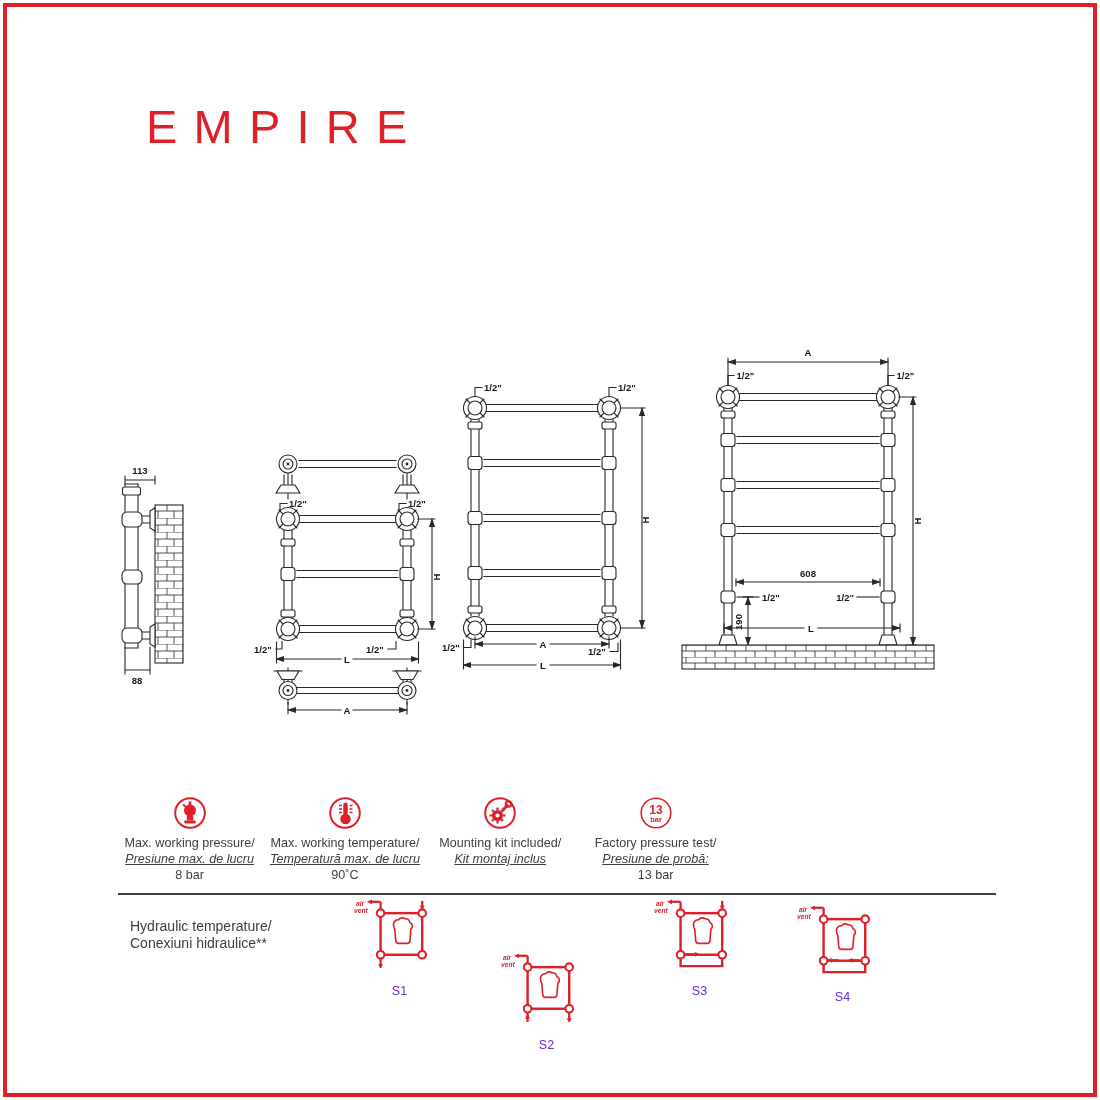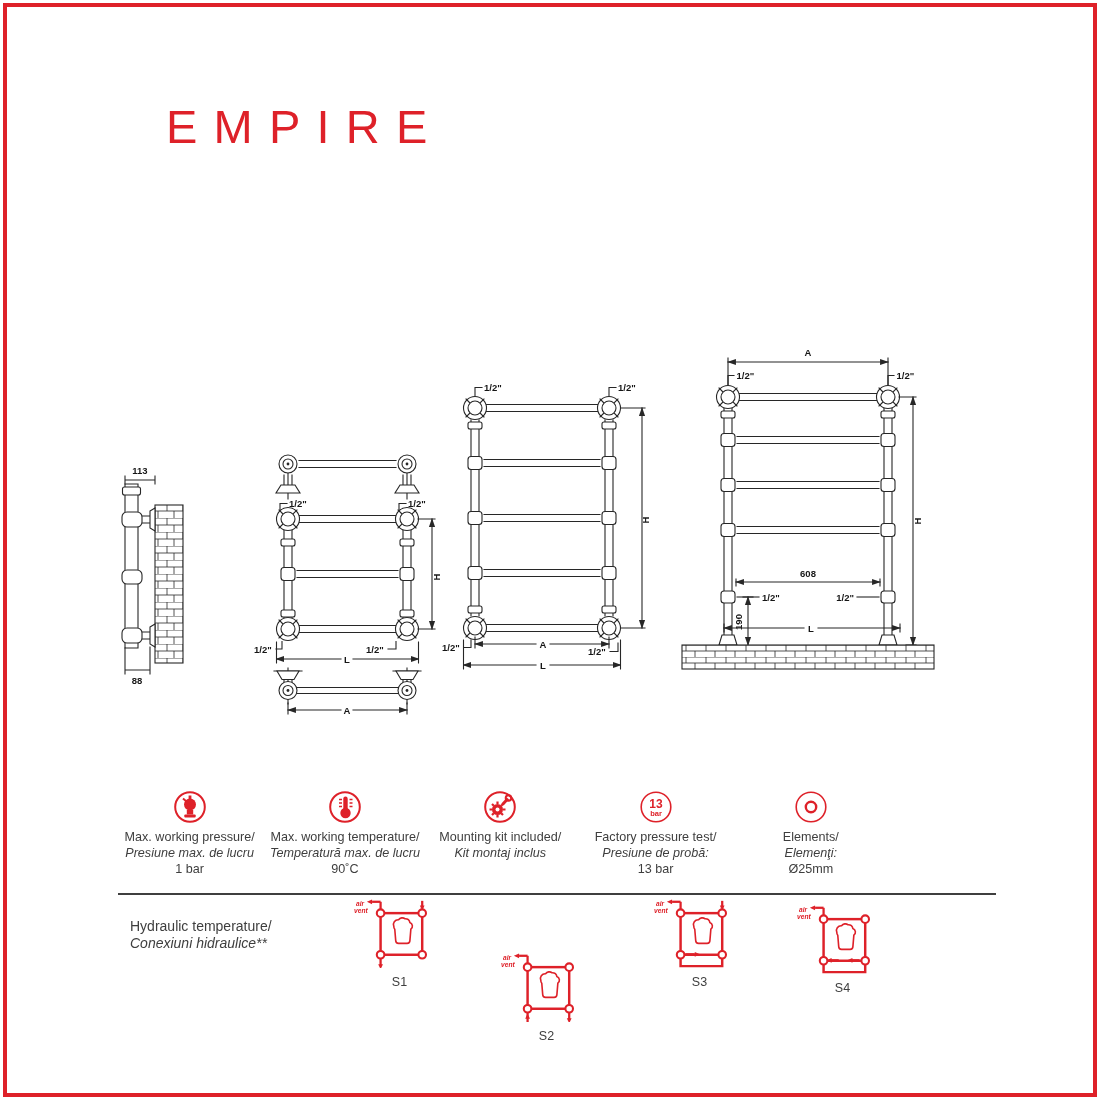--- a/index.html
+++ b/index.html
@@ -8,44 +8,44 @@
     --txt:#3e3e3e;
   }
   html,body{margin:0;padding:0;}
   body{
     width:1100px;height:1100px;position:relative;background:#fff;
     font-family:"Liberation Sans", sans-serif;overflow:hidden;
   }
   .frame{position:absolute;left:3px;top:3px;right:3px;bottom:3px;border:4px solid var(--red);pointer-events:none;}
   .title{
     position:absolute;left:146px;top:103px;font-size:47px;font-weight:300;
-    letter-spacing:0.345em;color:var(--red);line-height:1;margin-left:20px;
+    letter-spacing:0.345em;color:var(--red);line-height:1;
   }
   .drawing{position:absolute;}
   
   .ln{stroke:var(--ink);stroke-width:1.1;fill:none;stroke-linecap:square;}
   .fw{fill:#fff;stroke:var(--ink);stroke-width:1.1;}
   .dk{fill:var(--ink);stroke:none;}
   .dim{font-family:"Liberation Sans",sans-serif;font-size:9.5px;font-weight:bold;fill:#161616;}
   .mid{text-anchor:middle;}
   .end{text-anchor:end;}
   
   .specs{position:absolute;left:112px;top:790px;width:932px;display:flex;}
   .spec{width:155.3px;text-align:center;color:var(--txt);font-size:12.6px;line-height:16.2px;}
-  .spec .icon{height:34px;margin-bottom:5px;}
-  .spec .ro{font-style:italic;}
+  .spec .icon{height:34px;margin-bottom:5px;margin-top:6px;}
+  .spec .ro{font-style:italic;text-decoration:underline;}
   .spec div{white-space:nowrap;}
   .ic{stroke:var(--red);fill:none;}
   .icf{fill:var(--red);stroke:none;}
   .ictx{font-family:"Liberation Sans",sans-serif;font-weight:bold;fill:var(--red);text-anchor:middle;}
   .sep{position:absolute;left:118px;top:893px;width:878px;height:2px;background:#3f3f3f;}
   .hyd-label{position:absolute;left:130px;top:918px;color:var(--txt);font-size:14px;line-height:17px;}
-  .hyd-label .ro{font-style:italic;}
+  .hyd-label .ro{}
   .sdiag{position:absolute;width:95px;text-align:center;}
-  .sdiag .slabel{font-size:12.5px;color:#404040;margin-top:3px;}
+  .sdiag .slabel{font-size:12.5px;color:#6d28d9;margin-top:12px;}
   .sred{stroke:var(--red);fill:none;stroke-width:2.6;stroke-linecap:square;}
   .scirc{fill:#fff;stroke:var(--red);stroke-width:2.2;}
   .sarr{fill:var(--red);stroke:none;}
   .sline{stroke:var(--red);stroke-width:2.4;fill:none;}
   .avent{font-family:"Liberation Sans",sans-serif;font-size:7px;font-weight:bold;font-style:italic;fill:var(--red);}
   .towel{fill:#fff;stroke:var(--red);stroke-width:1.7;}
 </style>
 </head>
 <body>
 
@@ -292,21 +292,21 @@
         <circle class="ic" cx="17" cy="17" r="14.8" stroke-width="2"></circle>
         <rect class="icf" x="15.6" y="5.5" width="2.8" height="3.5"></rect>
         <circle class="icf" cx="17" cy="14.5" r="6"></circle>
         <line x1="13.5" y1="11.5" x2="10" y2="8.5" stroke="#de2129" stroke-width="2"></line>
         <rect class="icf" x="13.8" y="20" width="6.4" height="4.5"></rect>
         <rect class="icf" x="11.3" y="24.5" width="11.4" height="3" rx="1"></rect>
       </svg>
     </div>
     <div class="en">Max. working pressure/</div>
     <div class="ro">Presiune max. de lucru</div>
-    <div class="val">1 bar</div>
+    <div class="val">8 bar</div>
   </div>
   <div class="spec">
     <div class="icon">
       <svg width="34" height="34" viewBox="0 0 34 34">
         <circle class="ic" cx="17" cy="17" r="14.8" stroke-width="2"></circle>
         <path d="M11,9.5 h3 M11,13 h3 M11,16.5 h3 M21.5,9.5 h3 M21.5,13 h3 M21.5,16.5 h3" stroke="#de2129" stroke-width="1.4" fill="none"></path>
         <rect class="icf" x="15.3" y="6.5" width="4.4" height="14" rx="2.2"></rect>
         <circle class="icf" cx="17.5" cy="23" r="5.2"></circle>
       </svg>
     </div>
@@ -334,31 +334,20 @@
       <svg width="34" height="34" viewBox="0 0 34 34">
         <circle class="ic" cx="17" cy="17" r="14.8" stroke-width="1.6"></circle>
         <text class="ictx" x="17" y="17.5" font-size="12">13</text>
         <text class="ictx" x="17" y="25.5" font-size="7.5">bar</text>
       </svg>
     </div>
     <div class="en">Factory pressure test/</div>
     <div class="ro">Presiune de probă:</div>
     <div class="val">13 bar</div>
   </div>
-  <div class="spec">
-    <div class="icon">
-      <svg width="34" height="34" viewBox="0 0 34 34">
-        <circle class="ic" cx="17" cy="17" r="14.8" stroke-width="1.6"></circle>
-        <circle class="ic" cx="17" cy="17" r="5.2" stroke-width="2.4"></circle>
-      </svg>
-    </div>
-    <div class="en">Elements/</div>
-    <div class="ro">Elemenţi:</div>
-    <div class="val">Ø25mm</div>
-  </div>
 </div>
 
 <div class="sep"></div>
 
 <div class="hyd-label">
   <div class="en">Hydraulic temperature/</div>
   <div class="ro">Conexiuni hidraulice**</div>
 </div>
 
 <div class="sdiag" style="left:352px;top:898px">

